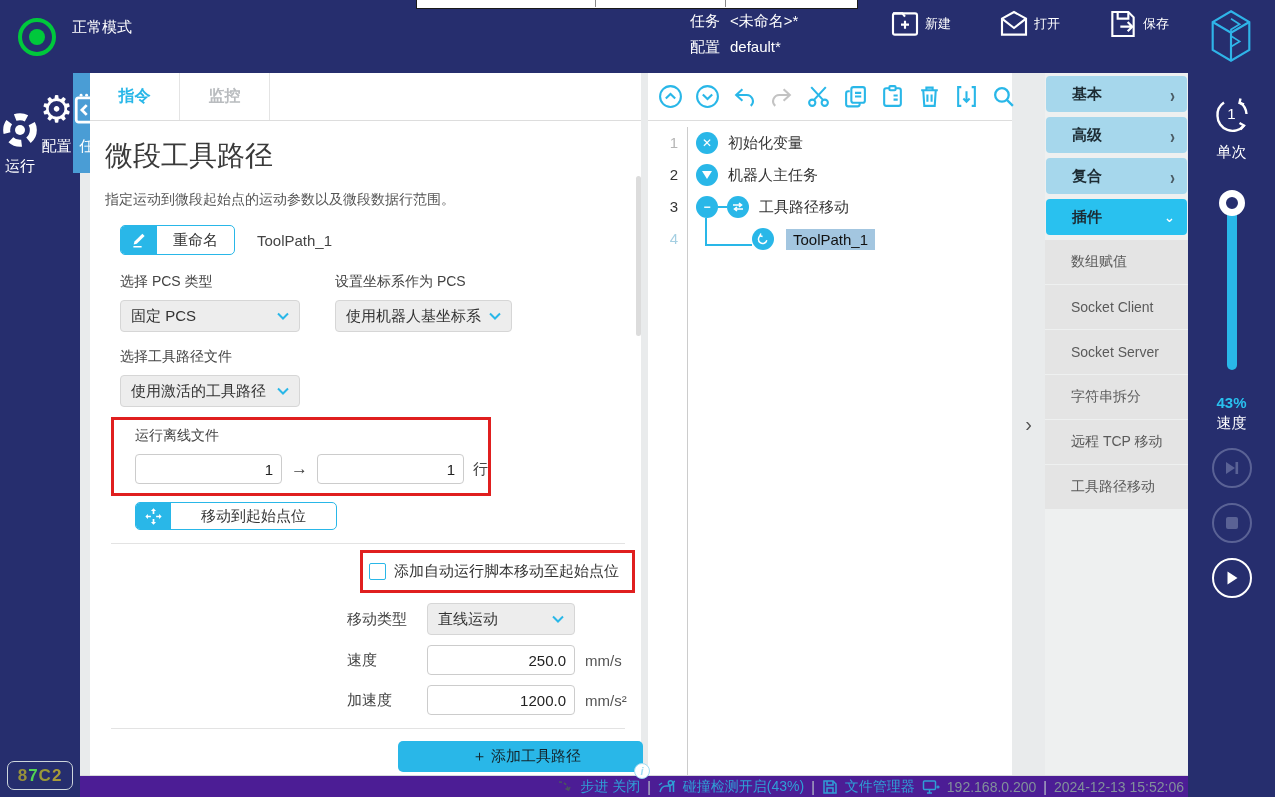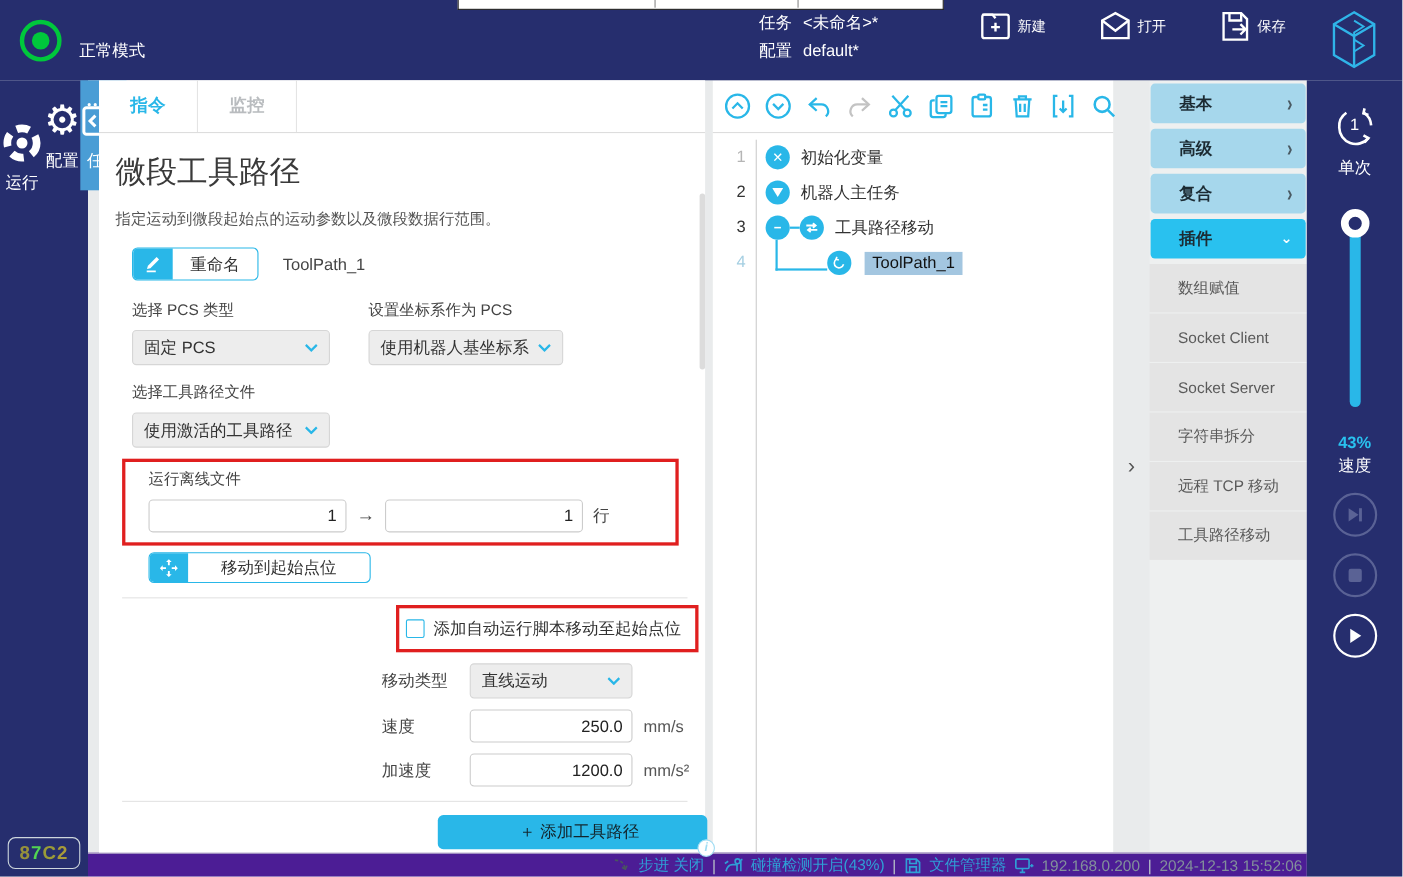--- a/index.html
+++ b/index.html
@@ -5,21 +5,21 @@
   * { margin:0; padding:0; box-sizing:border-box; }
   html,body { width:1275px; height:797px; overflow:hidden; }
   body { font-family:"Liberation Sans","DejaVu Sans",sans-serif; font-size:14px; color:#333; background:#eef0f1; }
 
   .app { width:1275px; height:797px; display:flex; flex-direction:column; position:relative; }
 
   
   .topbar { height:73px; background:#262e6e; display:flex; align-items:center; flex:none; position:relative; color:#fff; }
   .artifact { position:absolute; left:416px; top:0; width:442px; height:9px; background:#fff; border:1px solid #1a1a1a; border-top:none; }
   .artifact i { position:absolute; top:0; width:1px; height:7px; background:#888; }
-  .mode-wrap { display:flex; align-items:flex-end; margin-left:18px; }
+  .mode-wrap { display:flex; align-items:flex-start; margin-left:18px; }
   .mode-ind { width:38px; height:38px; border-radius:50%; border:4px solid #00c83c; display:flex; align-items:center; justify-content:center; }
   .mode-ind b { width:16px; height:16px; border-radius:50%; background:#00c83c; }
   .mode-label { margin-left:16px; font-size:15px; }
   .task-block { position:absolute; left:690px; top:8px; font-size:15px; line-height:26px; }
   .task-block .row { display:flex; gap:10px; white-space:nowrap; }
   .top-actions { position:absolute; left:888px; top:8px; display:flex; gap:46px; }
   .top-action { display:flex; flex-direction:row; align-items:center; gap:3px; font-size:13px; cursor:pointer; }
   .logo { position:absolute; right:18px; top:8px; }
 
   
@@ -51,21 +51,21 @@
   .path-name { font-size:15px; color:#444; }
 
   .form-label { font-size:14px; color:#444; }
   .two-col { display:flex; margin-left:15px; margin-top:18px; }
   .col1 { width:215px; }
   .fld { margin-top:9px; height:32px; background:#ededed; border:1px solid #d6d6d6; border-radius:4px; display:flex; align-items:center; padding:0 10px; font-size:15px; color:#333; cursor:pointer; }
   .fld .grow { flex:1; }
   .w180{width:180px}.w177{width:177px}.w148{width:148px}
   .sect-file { margin-left:15px; margin-top:16px; }
 
-  .redbox1 { margin-left:6px; margin-top:10px; width:506px; border:3px solid #e01f1f; padding:7px 0 9px 21px; }
+  .redbox1 { margin-left:6px; margin-top:10px; width:380px; border:3px solid #e01f1f; padding:7px 0 9px 21px; }
   .lines-row { display:flex; align-items:center; margin-top:9px; gap:9px; }
   .num-input { height:30px; background:#fff; border:1px solid #ccc; border-radius:4px; display:flex; align-items:center; justify-content:flex-end; padding:0 8px; font-size:15px; color:#222; }
   .arrow-glyph { color:#444; font-size:17px; }
 
   .move-start-row { margin-left:30px; margin-top:6px; }
   .move-start-btn { display:inline-flex; align-items:center; border:1px solid #29b7e8; border-radius:5px; overflow:hidden; height:28px; background:#fff; cursor:pointer; }
   .move-start-btn .icon-seg { width:35px; height:28px; background:#29b7e8; display:flex; align-items:center; justify-content:center; }
   .move-start-btn .txt-seg { padding:0 30px; font-size:15px; color:#333; }
 
   .divider { border:none; border-top:1px solid #e3e3e3; margin:13px 8px 0 6px; }

